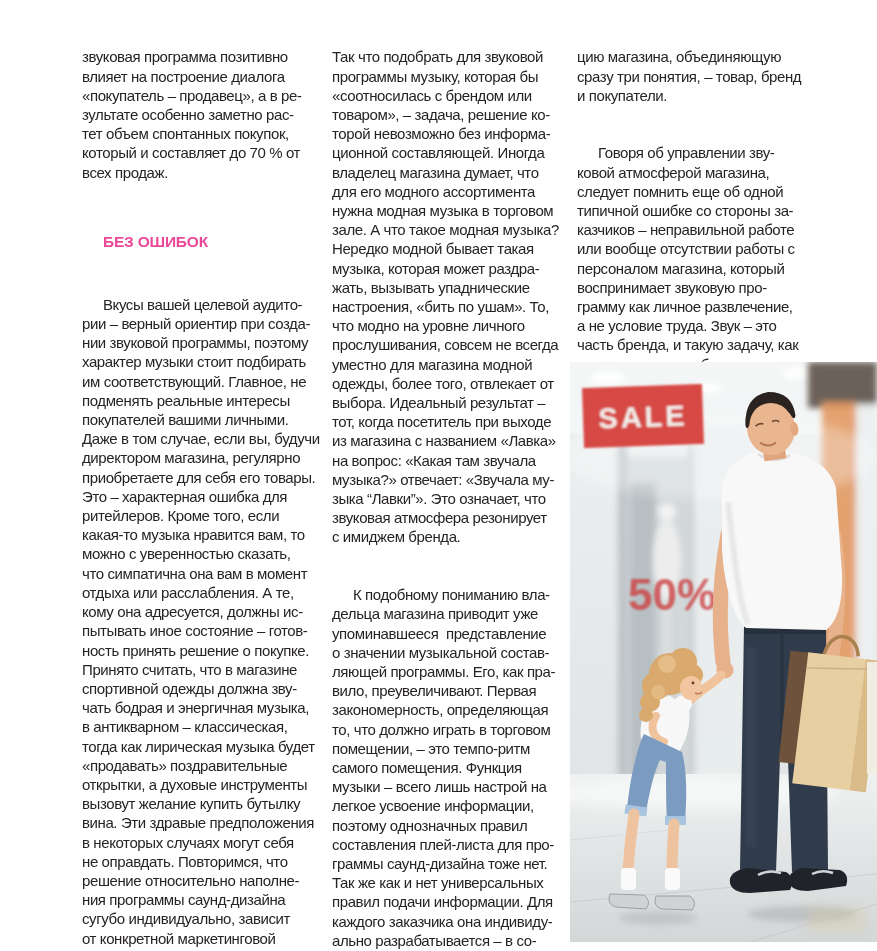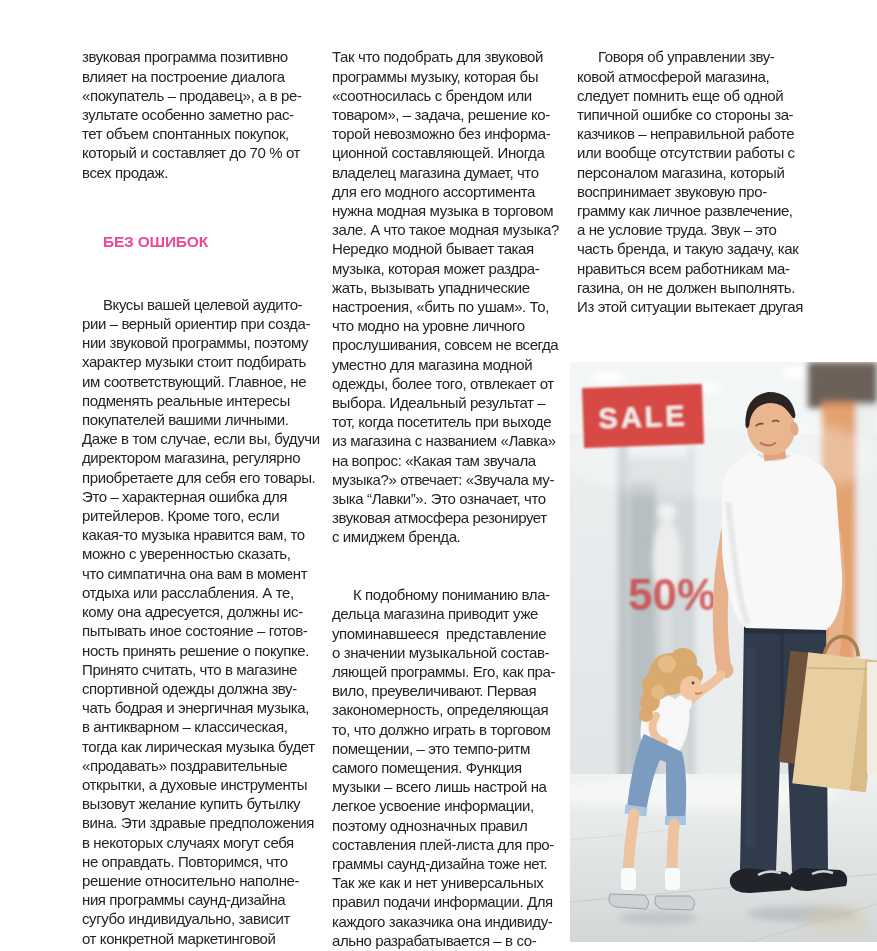--- a/index.html
+++ b/index.html
@@ -127,20 +127,23 @@
 Так же как и нет универсальных
 правил подачи информации. Для
 каждого заказчика она индивиду-
 ально разрабатывается – в со-
 ответствии с маркетинговыми
 целями компании. Однако есть
 обязательный критерий: инфор-</span><br></p>
   </div>
 
   <div class="col col-3">
+    <p>цию магазина, объединяющую
+сразу три понятия, – товар, бренд
+и покупатели.</p>
     <p class="indent">Говоря об управлении зву-
 ковой атмосферой магазина,
 следует помнить еще об одной
 типичной ошибке со стороны за-
 казчиков – неправильной работе
 или вообще отсутствии работы с
 персоналом магазина, который
 воспринимает звуковую про-
 грамму как личное развлечение,
 а не условие труда. Звук – это

